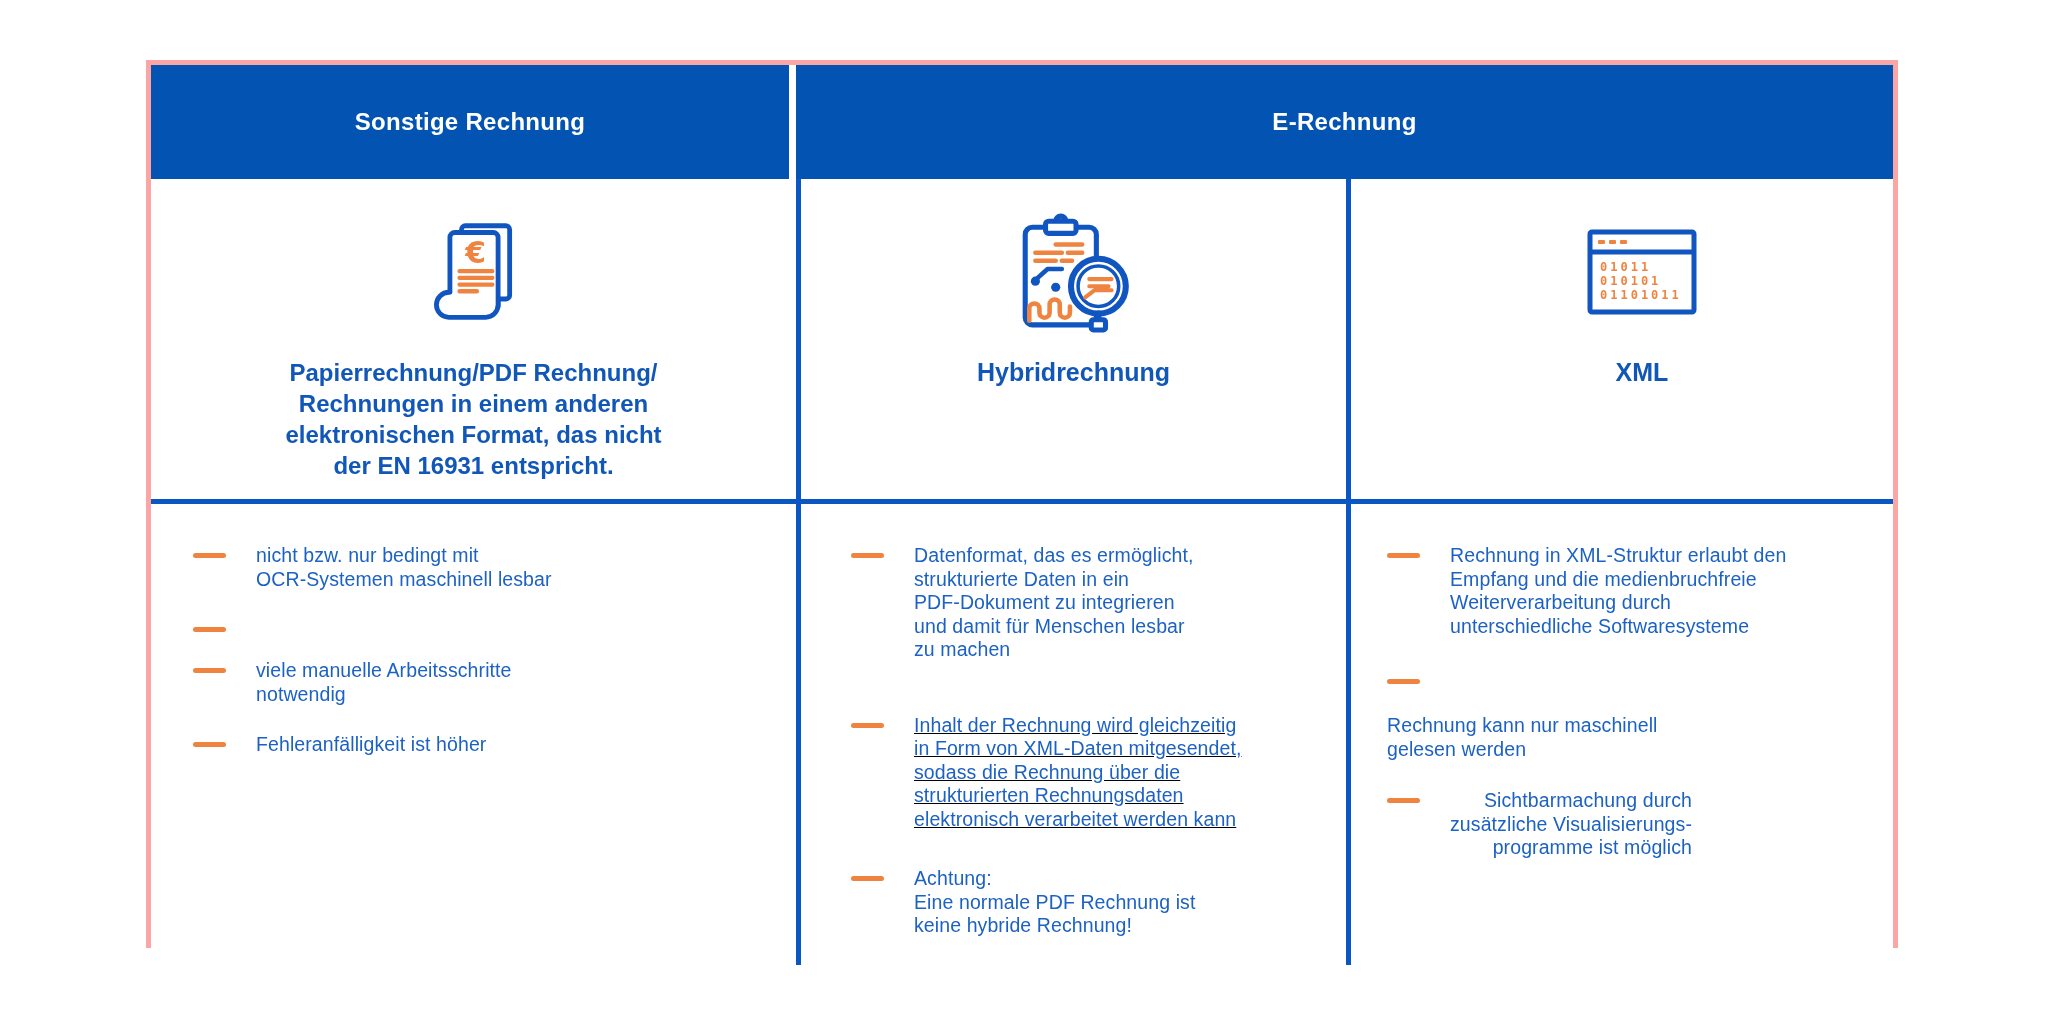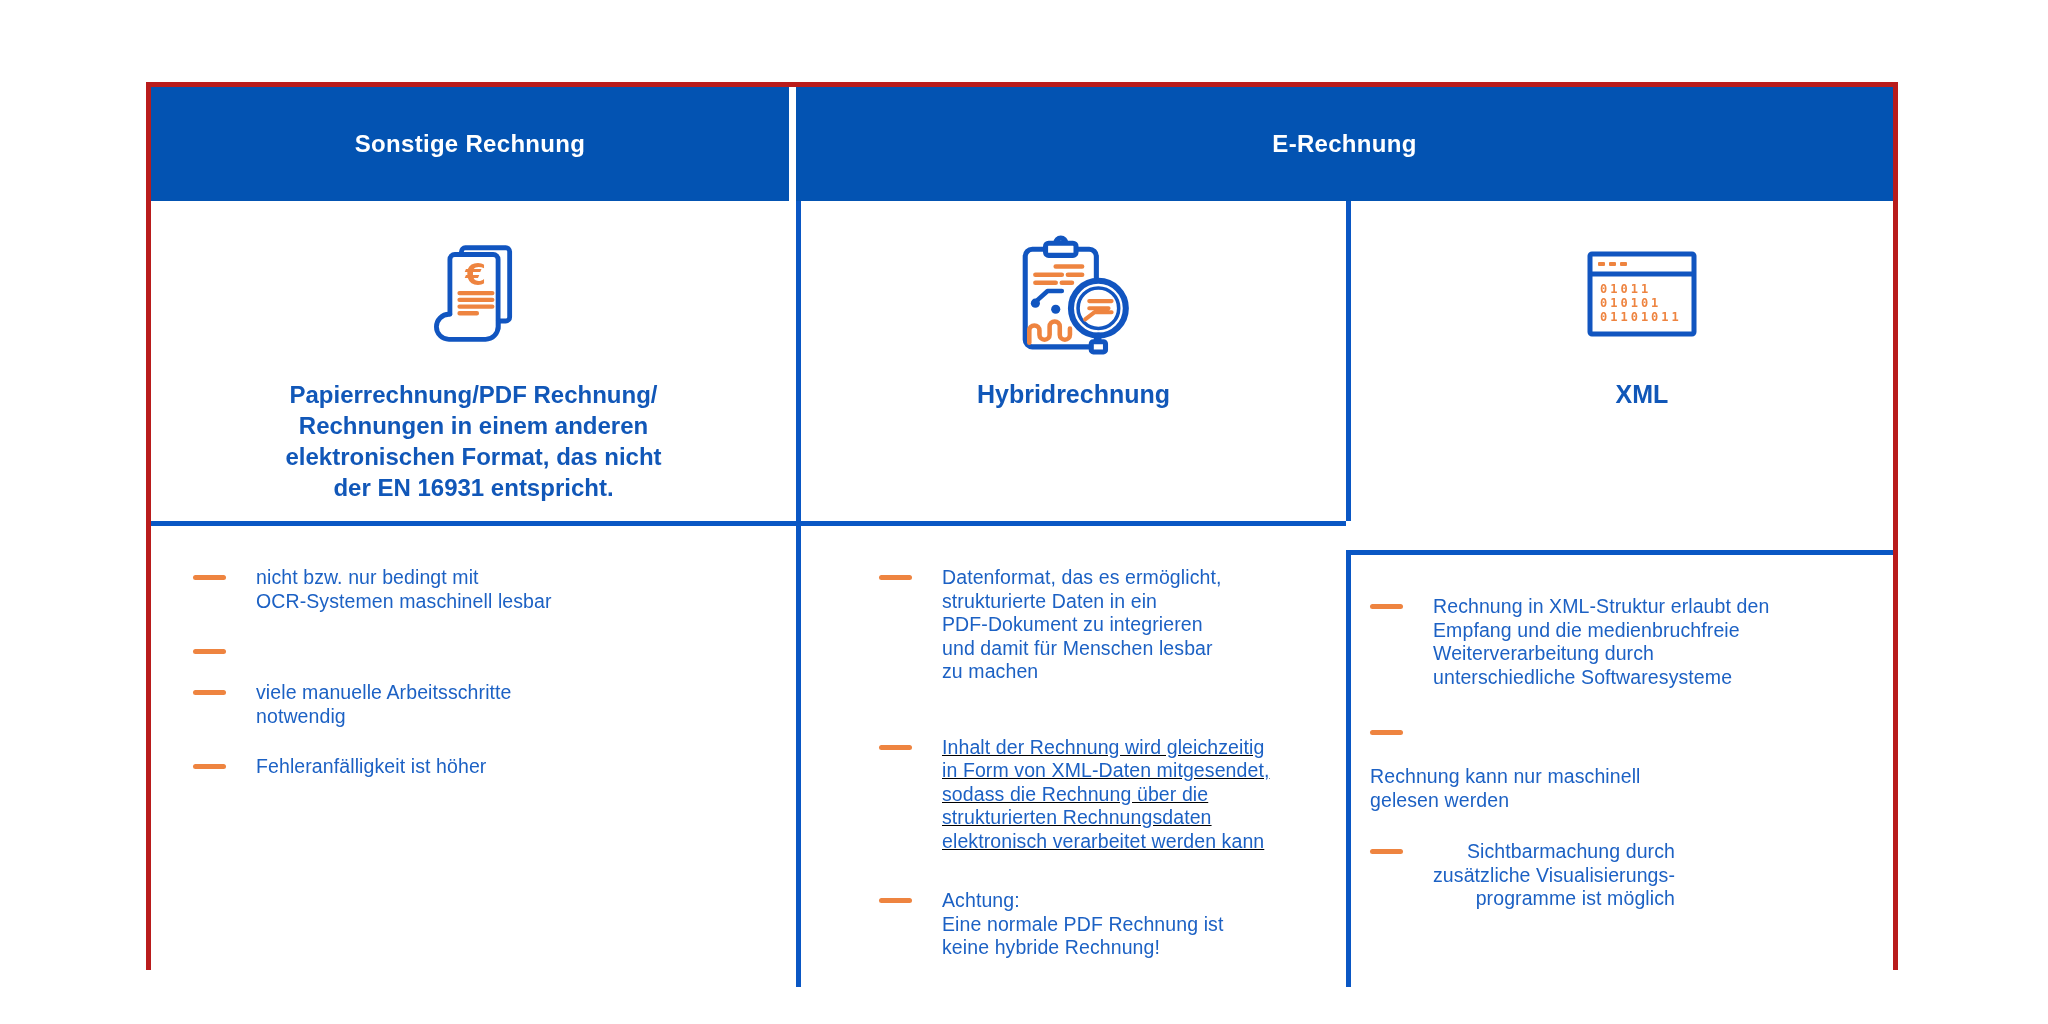--- a/index.html
+++ b/index.html
@@ -2,43 +2,43 @@
 <html><head>
 <meta charset="utf-8">
 <style>
   html,body{margin:0;padding:0;background:#ffffff;}
   body{
     width:2048px;height:1024px;position:relative;overflow:hidden;
     font-family:"Liberation Sans",sans-serif;
     -webkit-font-smoothing:antialiased;
   }
   .board{
-    position:absolute;left:146px;top:82px;width:1752px;height:888px;
-    box-sizing:border-box;border:5px solid #b91c1c;
+    position:absolute;left:146px;top:60px;width:1752px;height:888px;
+    box-sizing:border-box;border:5px solid #fca5a5;
     display:grid;
     grid-template-columns:645px 550px 1fr;
     grid-template-rows:114px 320px 1fr;
     background:#ffffff;
   }
   .hdr{
     background:#0353b2;color:#ffffff;
     display:flex;align-items:center;justify-content:center;
     font-size:24px;font-weight:bold;letter-spacing:.3px;
   }
   .hdr-left{grid-column:1;grid-row:1;box-sizing:border-box;border-right:7px solid #ffffff;}
   .hdr-right{grid-column:2 / 4;grid-row:1;}
   .cell{box-sizing:border-box;background:#ffffff;}
   .mid{grid-row:2;display:flex;flex-direction:column;align-items:center;padding-top:34px;}
   .bot{grid-row:3;border-top:5px solid #0a57c4;padding-top:40px;}
   .colA{grid-column:1;}
   .colB{grid-column:2;border-left:5px solid #0a57c4;}
   .colC{grid-column:3;border-left:5px solid #0a57c4;padding-left:40px;}
   .bot.colA{padding-left:42px;}
-  .bot.colB{padding-left:78px;}
-  .bot.colC{padding-left:19px;margin-top:29px;}
+  .bot.colB{padding-left:50px;}
+  .bot.colC{padding-left:36px;}
   .iconwrap{height:118px;display:flex;align-items:center;justify-content:center;}
   .coltitle{
     margin-top:26px;text-align:center;color:#1157b8;
     font-size:25px;font-weight:bold;line-height:31px;white-space:pre-line;
   }
   .bullet{display:flex;gap:30px;margin-bottom:27px;align-items:flex-start;}
   .dash{width:33px;height:5px;border-radius:3px;background:#ee8440;margin-top:9px;flex-shrink:0;}
   .btext{
     margin:0;color:#1c61c4;font-size:19.5px;line-height:23.5px;
     white-space:pre-line;letter-spacing:.1px;

